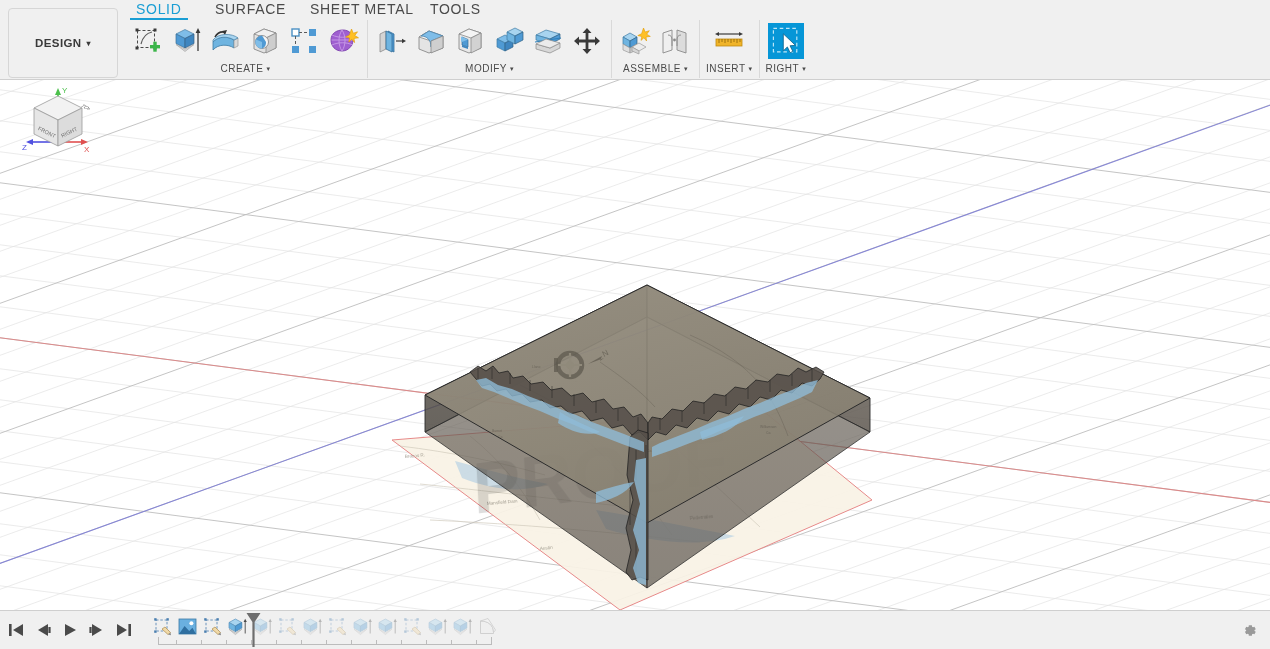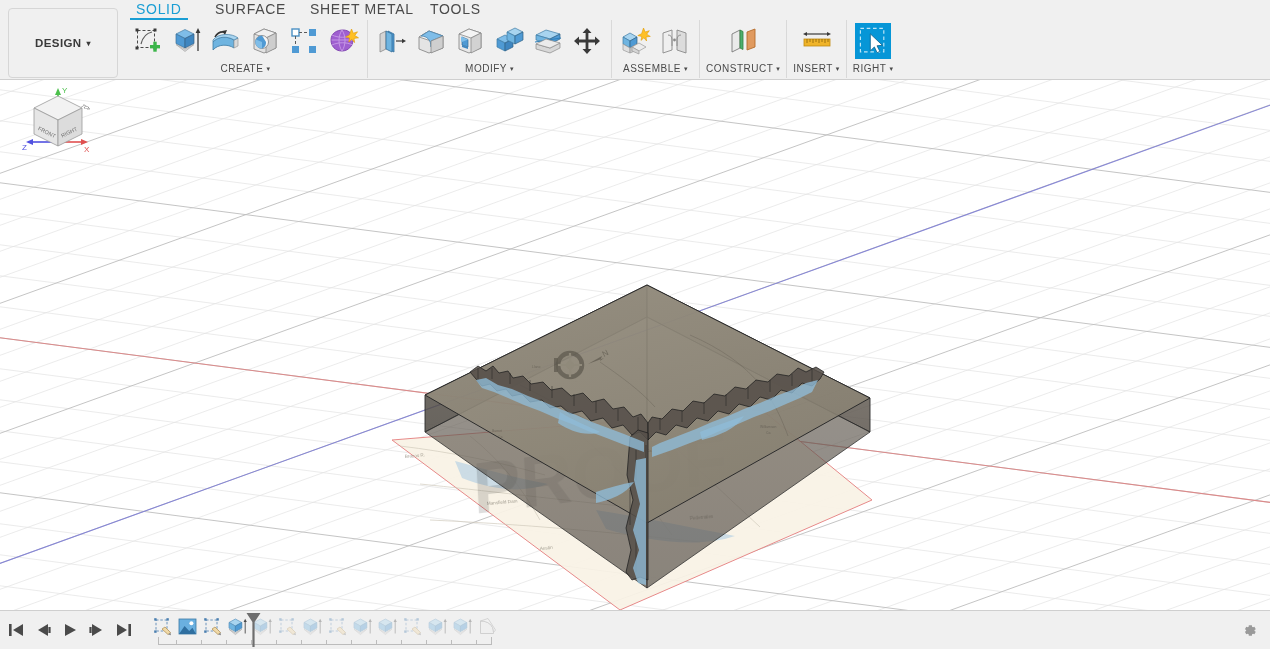--- a/index.html
+++ b/index.html
@@ -286,35 +286,20 @@
       <path d="M3 6 L12 3 L12 23 L3 26 Z" fill="#efefef" stroke="#8a8a8a" stroke-width=".9"></path>
       <path d="M17 3 L26 6 L26 26 L17 23 Z" fill="#dcdcdc" stroke="#8a8a8a" stroke-width=".9"></path>
       <path d="M8 8 C11 8 12 10 12 13 L12 19" stroke="#8a8a8a" stroke-width=".9" fill="none"></path>
       <path d="M21 8 C18 8 17 10 17 13 L17 19" stroke="#8a8a8a" stroke-width=".9" fill="none"></path>
       <circle cx="14.5" cy="13" r="1.4" fill="#8a8a8a"></circle>
     </svg>
               </div>
             </div>
             <div class="panel-label">
               <span>ASSEMBLE</span>
-              <span class="caret">▾</span>
-            </div>
-          </div>
-          <div class="panel">
-            <div class="panel-icons">
-              <div class="tool" title="Offset Plane">
-    <svg width="30" height="28" viewBox="0 0 30 28">
-      <polygon points="4,7 12,3 12,21 4,25" fill="#eaeaea" stroke="#7a7a7a" stroke-width=".9"></polygon>
-      <polygon points="12,3 15,4.5 15,22.5 12,21" fill="#4caf6d" stroke="#33803f" stroke-width=".8"></polygon>
-      <polygon points="19,5 27,2 27,20 19,23" fill="#e09a5f" stroke="#b46c2b" stroke-width=".9"></polygon>
-    </svg>
-              </div>
-            </div>
-            <div class="panel-label">
-              <span>CONSTRUCT</span>
               <span class="caret">▾</span>
             </div>
           </div>
           <div class="panel">
             <div class="panel-icons">
               <div class="tool" title="Measure">
     <svg width="32" height="26" viewBox="0 0 32 26">
       <line x1="4" y1="6" x2="28" y2="6" stroke="#3a3a3a" stroke-width="1.2"></line>
       <polygon points="2,6 6,4 6,8" fill="#3a3a3a"></polygon>
                   <polygon points="30,6 26,4 26,8" fill="#3a3a3a"></polygon>

